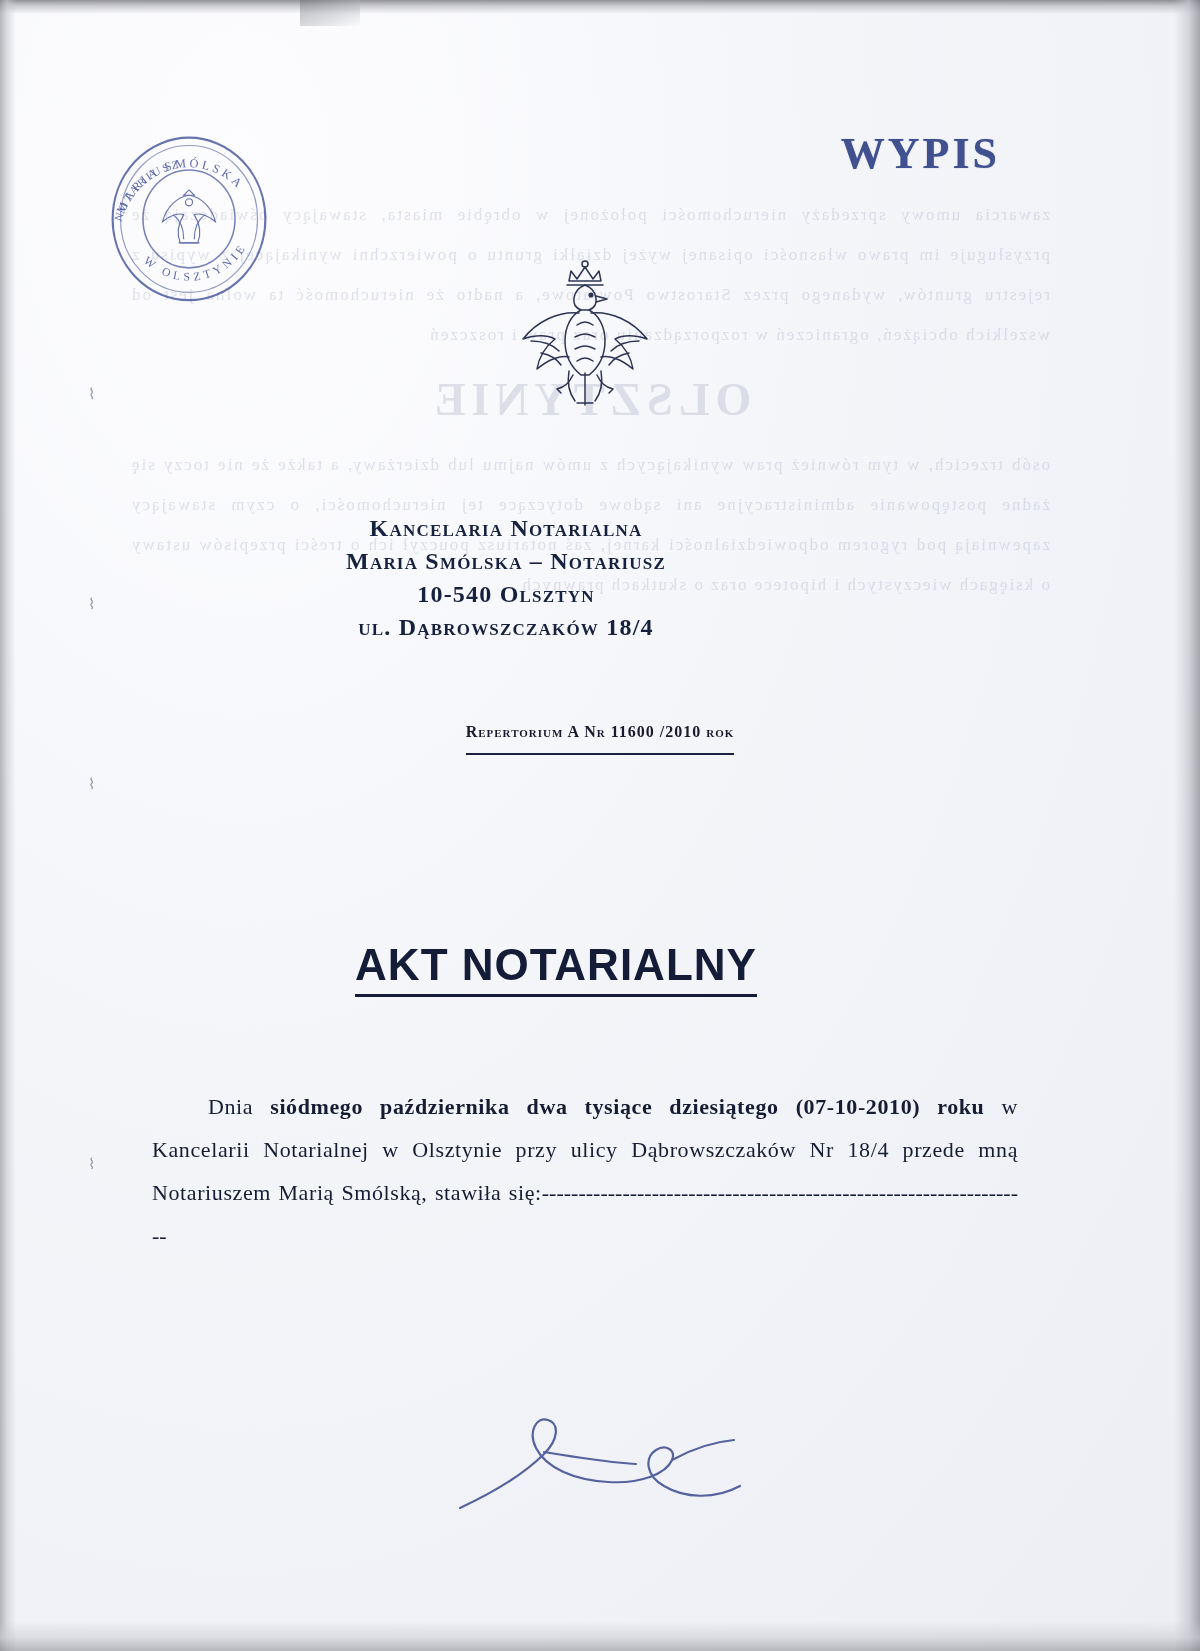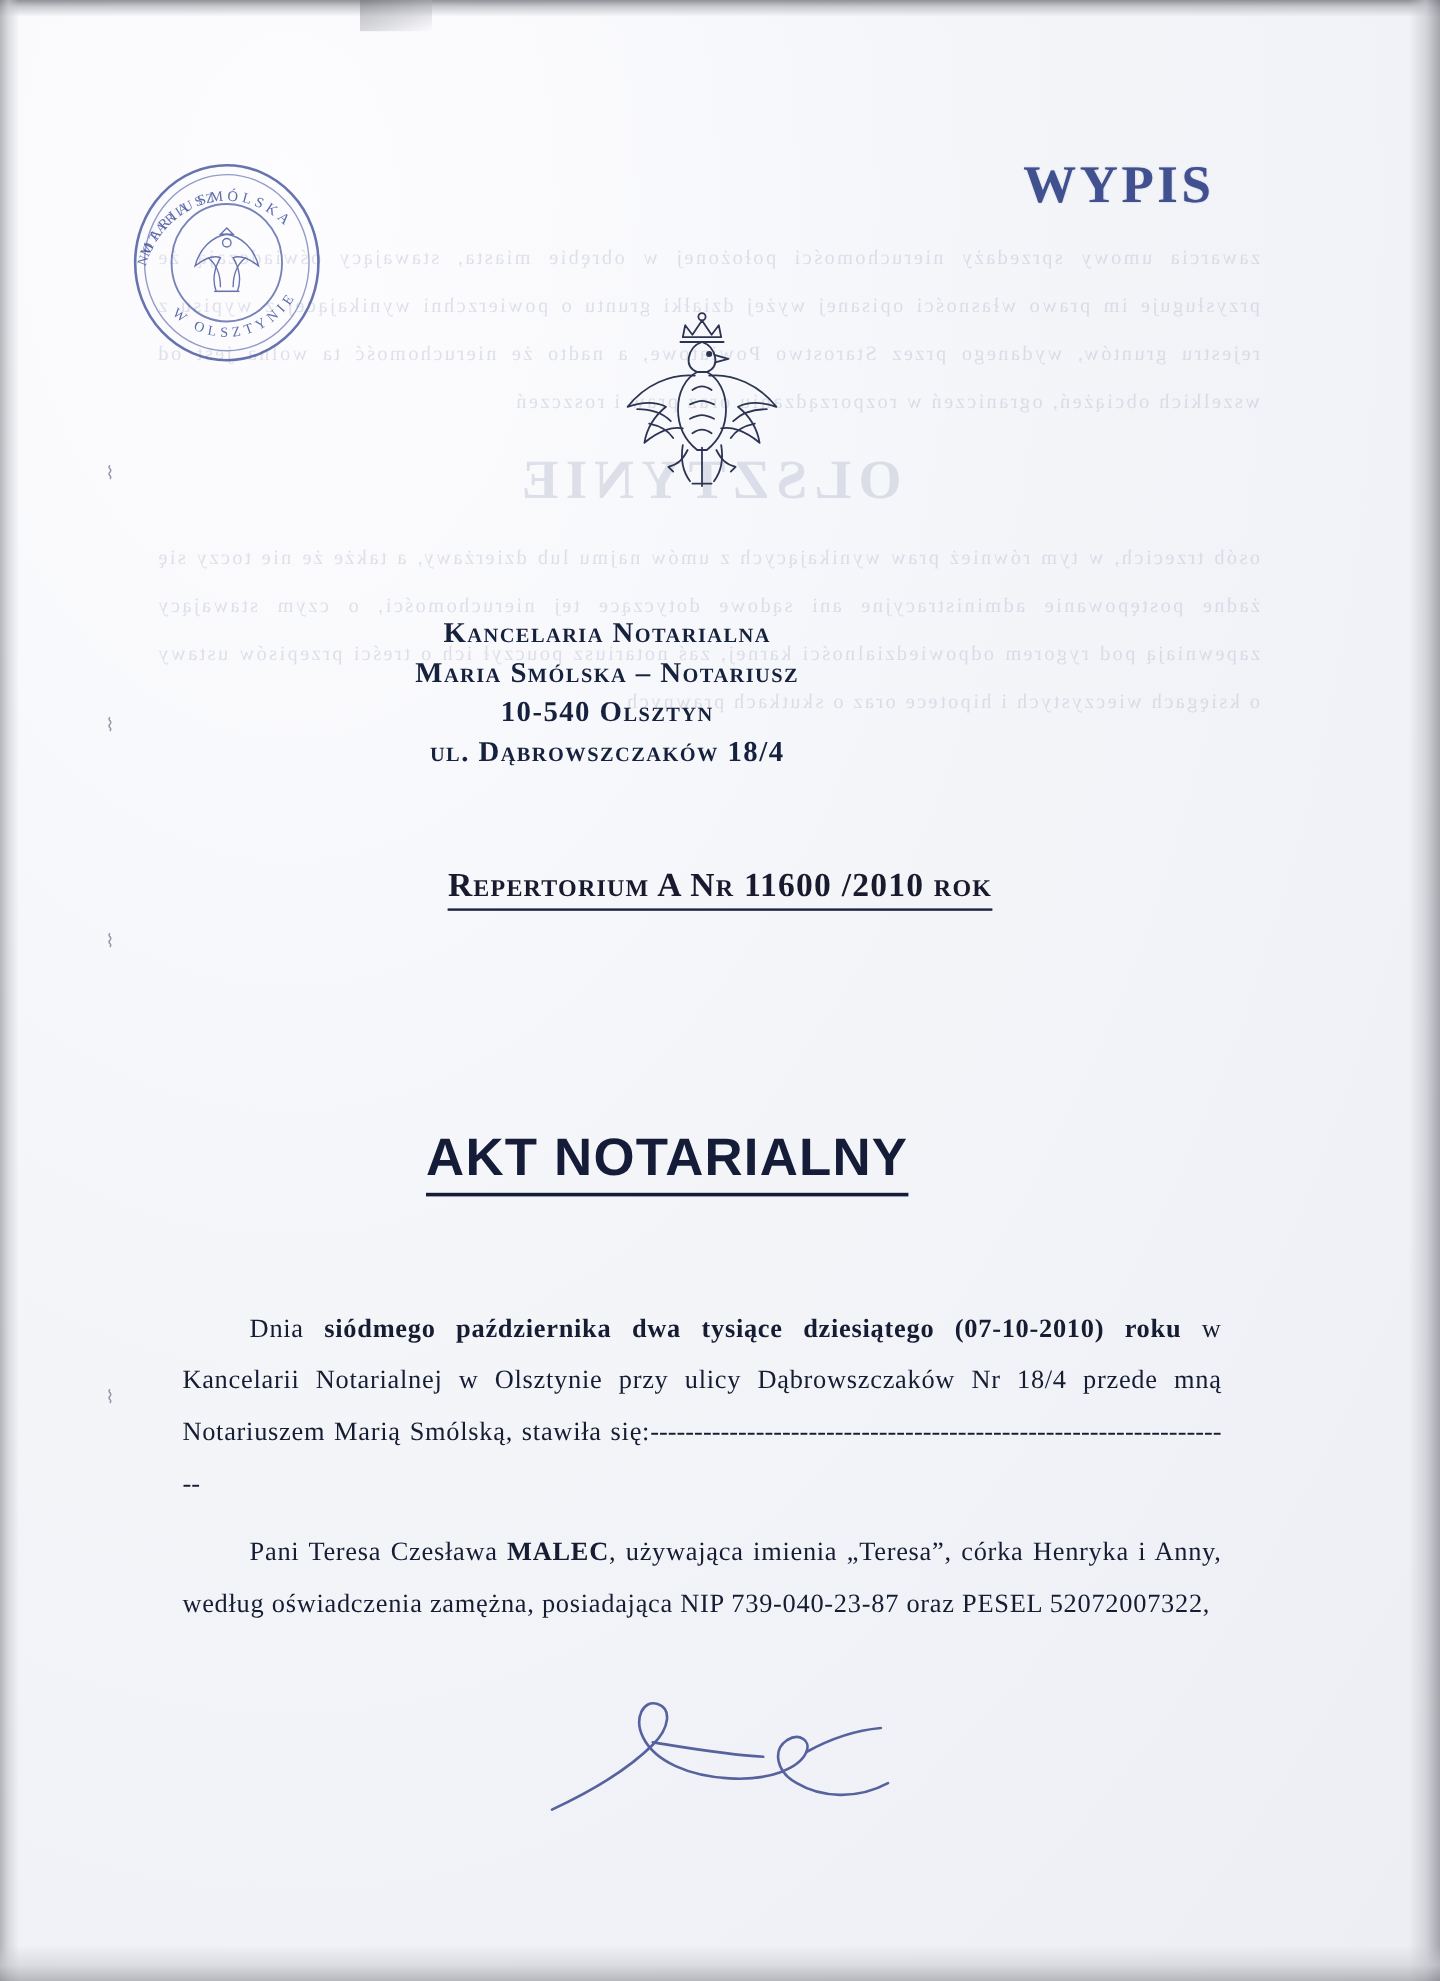--- a/index.html
+++ b/index.html
@@ -107,21 +107,21 @@
     left: 495px;
     top: 255px;
     width: 180px;
     height: 160px;
     opacity: .92;
   }
 
   
   .wypis {
     position: absolute;
-    right: 188px;
+    right: 200px;
     top: 128px;
     font-family: "Liberation Serif", serif;
     font-weight: bold;
     font-size: 44px;
     letter-spacing: 3px;
     color: #41518f;
     text-shadow: 0 0 1px rgba(65,81,143,.6);
   }
 
   
@@ -148,25 +148,25 @@
   .repertorium {
     position: absolute;
     left: 0;
     top: 723px;
     width: 1200px;
     text-align: center;
   }
   .repertorium span {
     display: inline-block;
     font-weight: bold;
-    font-size: 28px;
+    font-size: 16px;
     letter-spacing: 1px;
     font-variant: small-caps;
     border-bottom: 2px solid #1b2240;
-    padding-bottom: 2px;
+    padding-bottom: 12px;
   }
 
   .akt-title {
     position: absolute;
     left: 0;
     top: 940px;
     width: 1112px;
     text-align: center;
   }
   .akt-title span {
@@ -322,23 +322,20 @@
   </div>
 
   <div class="akt-title">
     <span>AKT NOTARIALNY</span>
   </div>
 
   <div class="body-text">
     <p>
       <span>Dnia </span><b>siódmego października dwa tysiące dziesiątego (07-10-2010) roku</b><span> w Kancelarii Notarialnej w Olsztynie przy ulicy Dąbrowszczaków Nr 18/4 przede mną Notariuszem Marią Smólską, stawiła się:</span><span class="dots">-------------------------------------------------------------------</span>
     </p>
-    <p>
-      <span>Pani Teresa Czesława </span><b>MALEC</b><span>, używająca imienia „Teresa”, córka Henryka i Anny, według oświadczenia zamężna, posiadająca NIP 739-040-23-87 oraz PESEL 52072007322,</span>
-    </p>
   </div>
 
   <div class="signature">
     <svg viewBox="0 0 330 150" width="330" height="150" aria-hidden="true">
       <g fill="none" stroke="#3b4a8f" stroke-width="2.2" stroke-linecap="round">
         <path d="M20,118 C 50,104 82,86 104,64 C 118,50 120,34 108,30 C 96,26 88,42 96,58 C 106,78 134,90 168,92 C 200,94 226,84 232,70 C 236,60 226,54 216,60 C 204,68 206,86 224,96 C 244,108 274,110 300,96"></path>
         <path d="M104,62 C 130,66 162,72 196,74"></path>
         <path d="M232,70 C 250,60 272,52 294,50"></path>
       </g>
     </svg>

